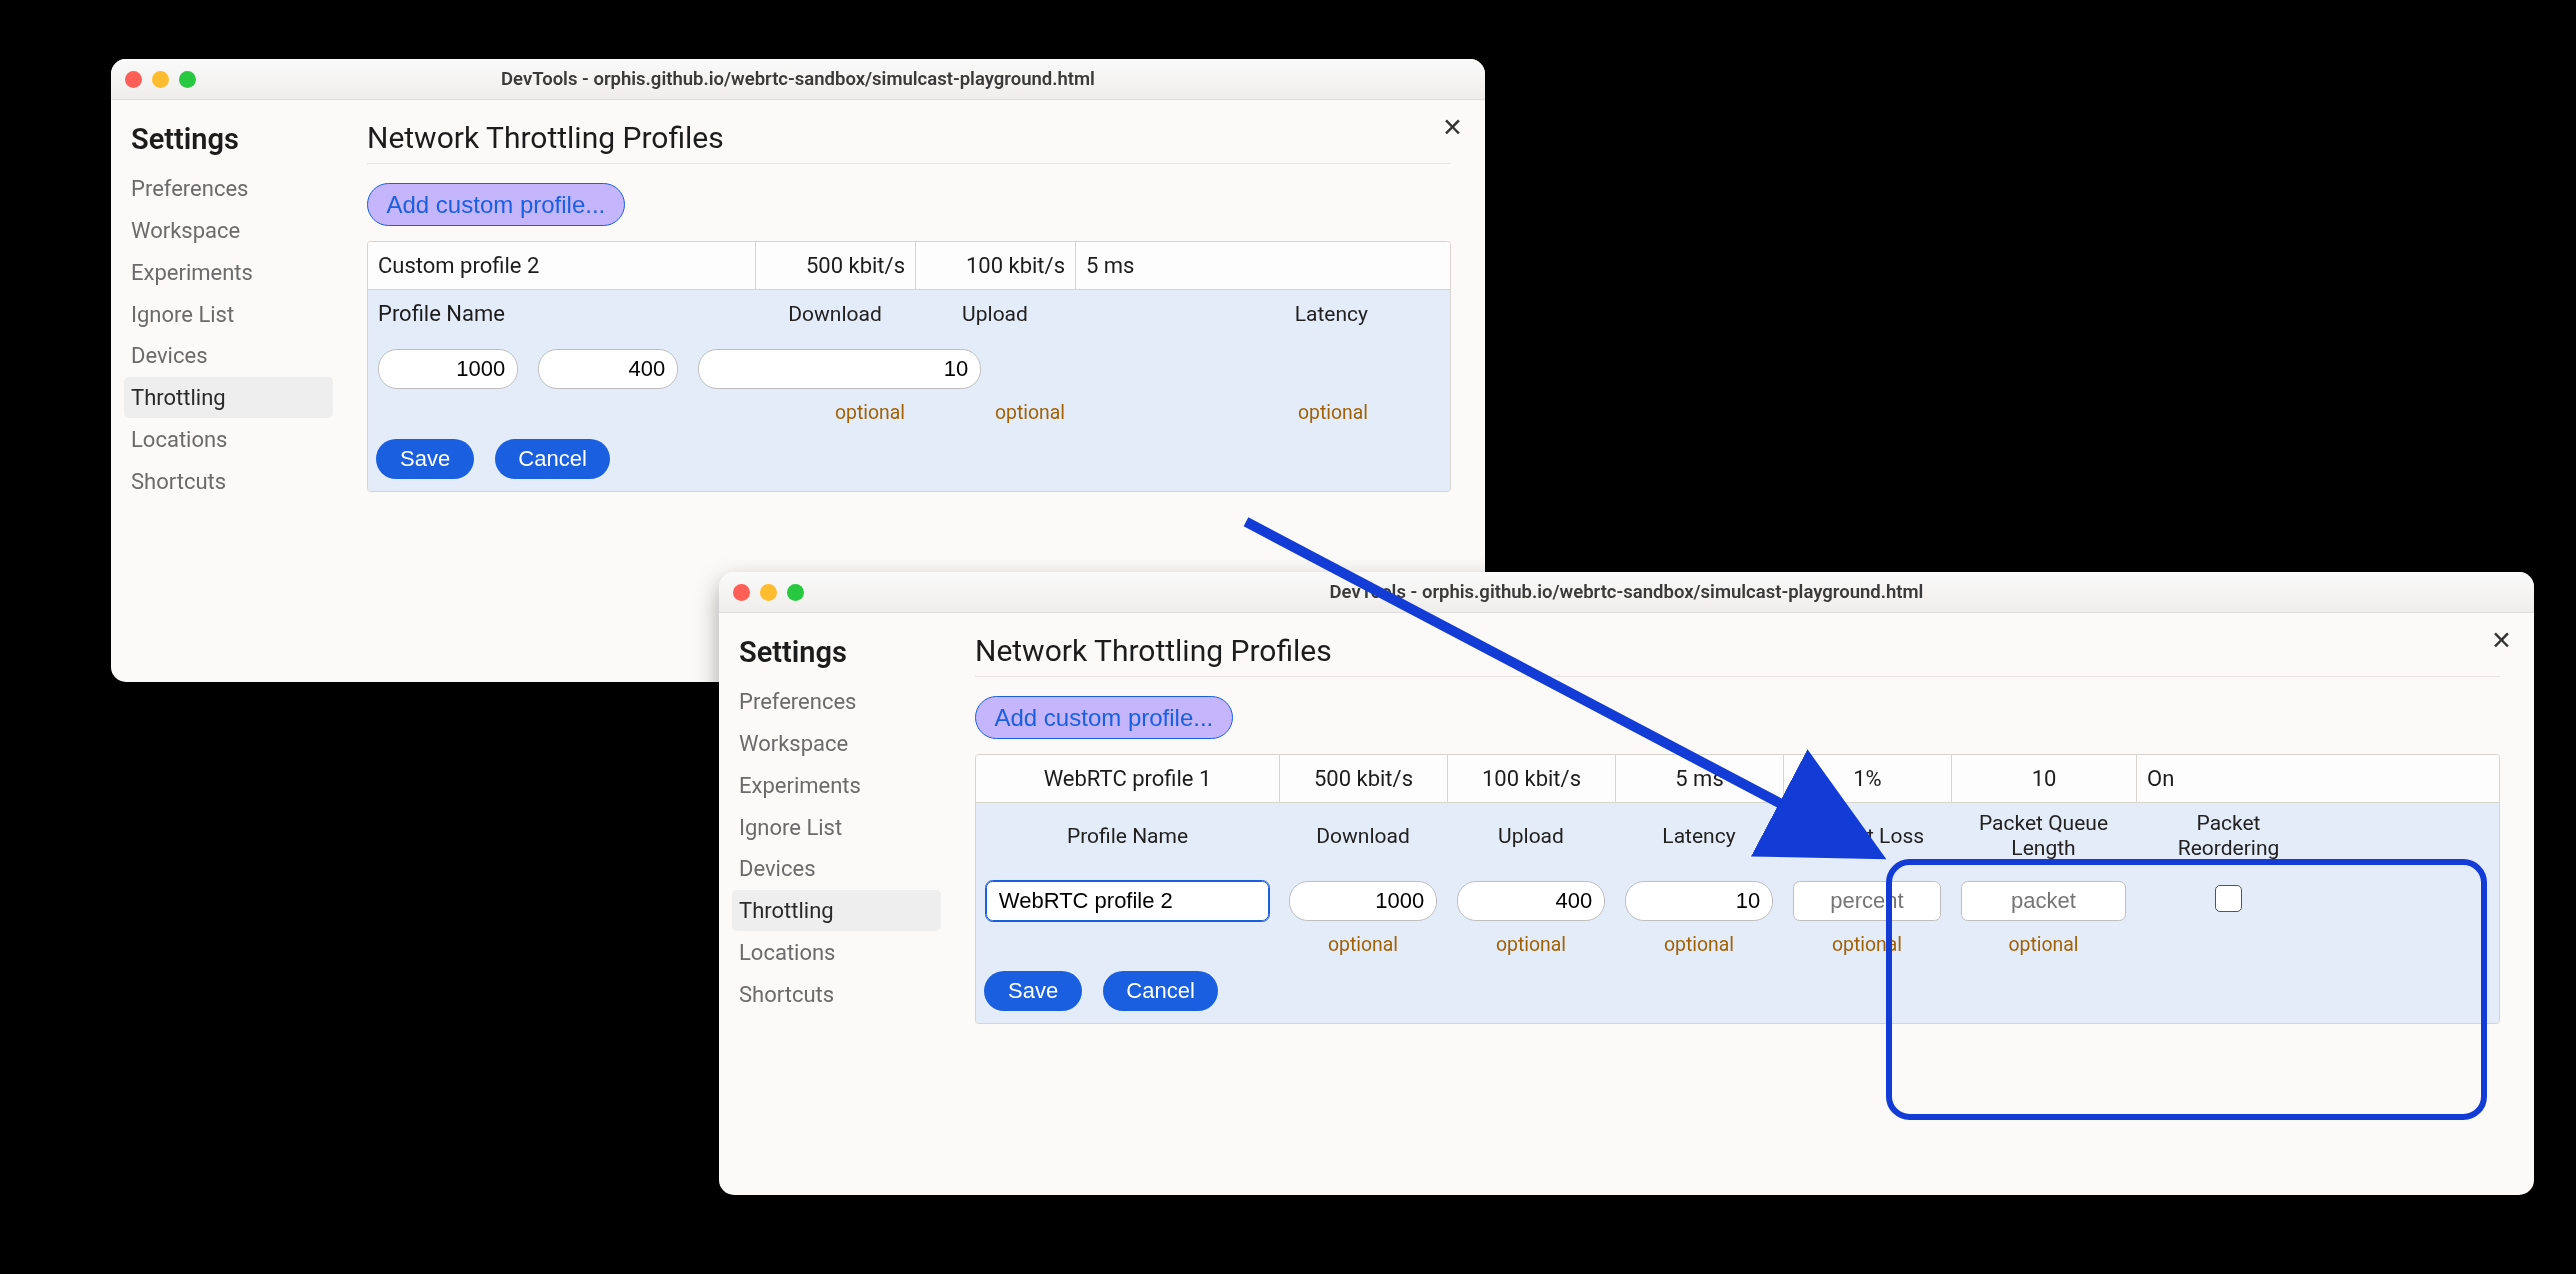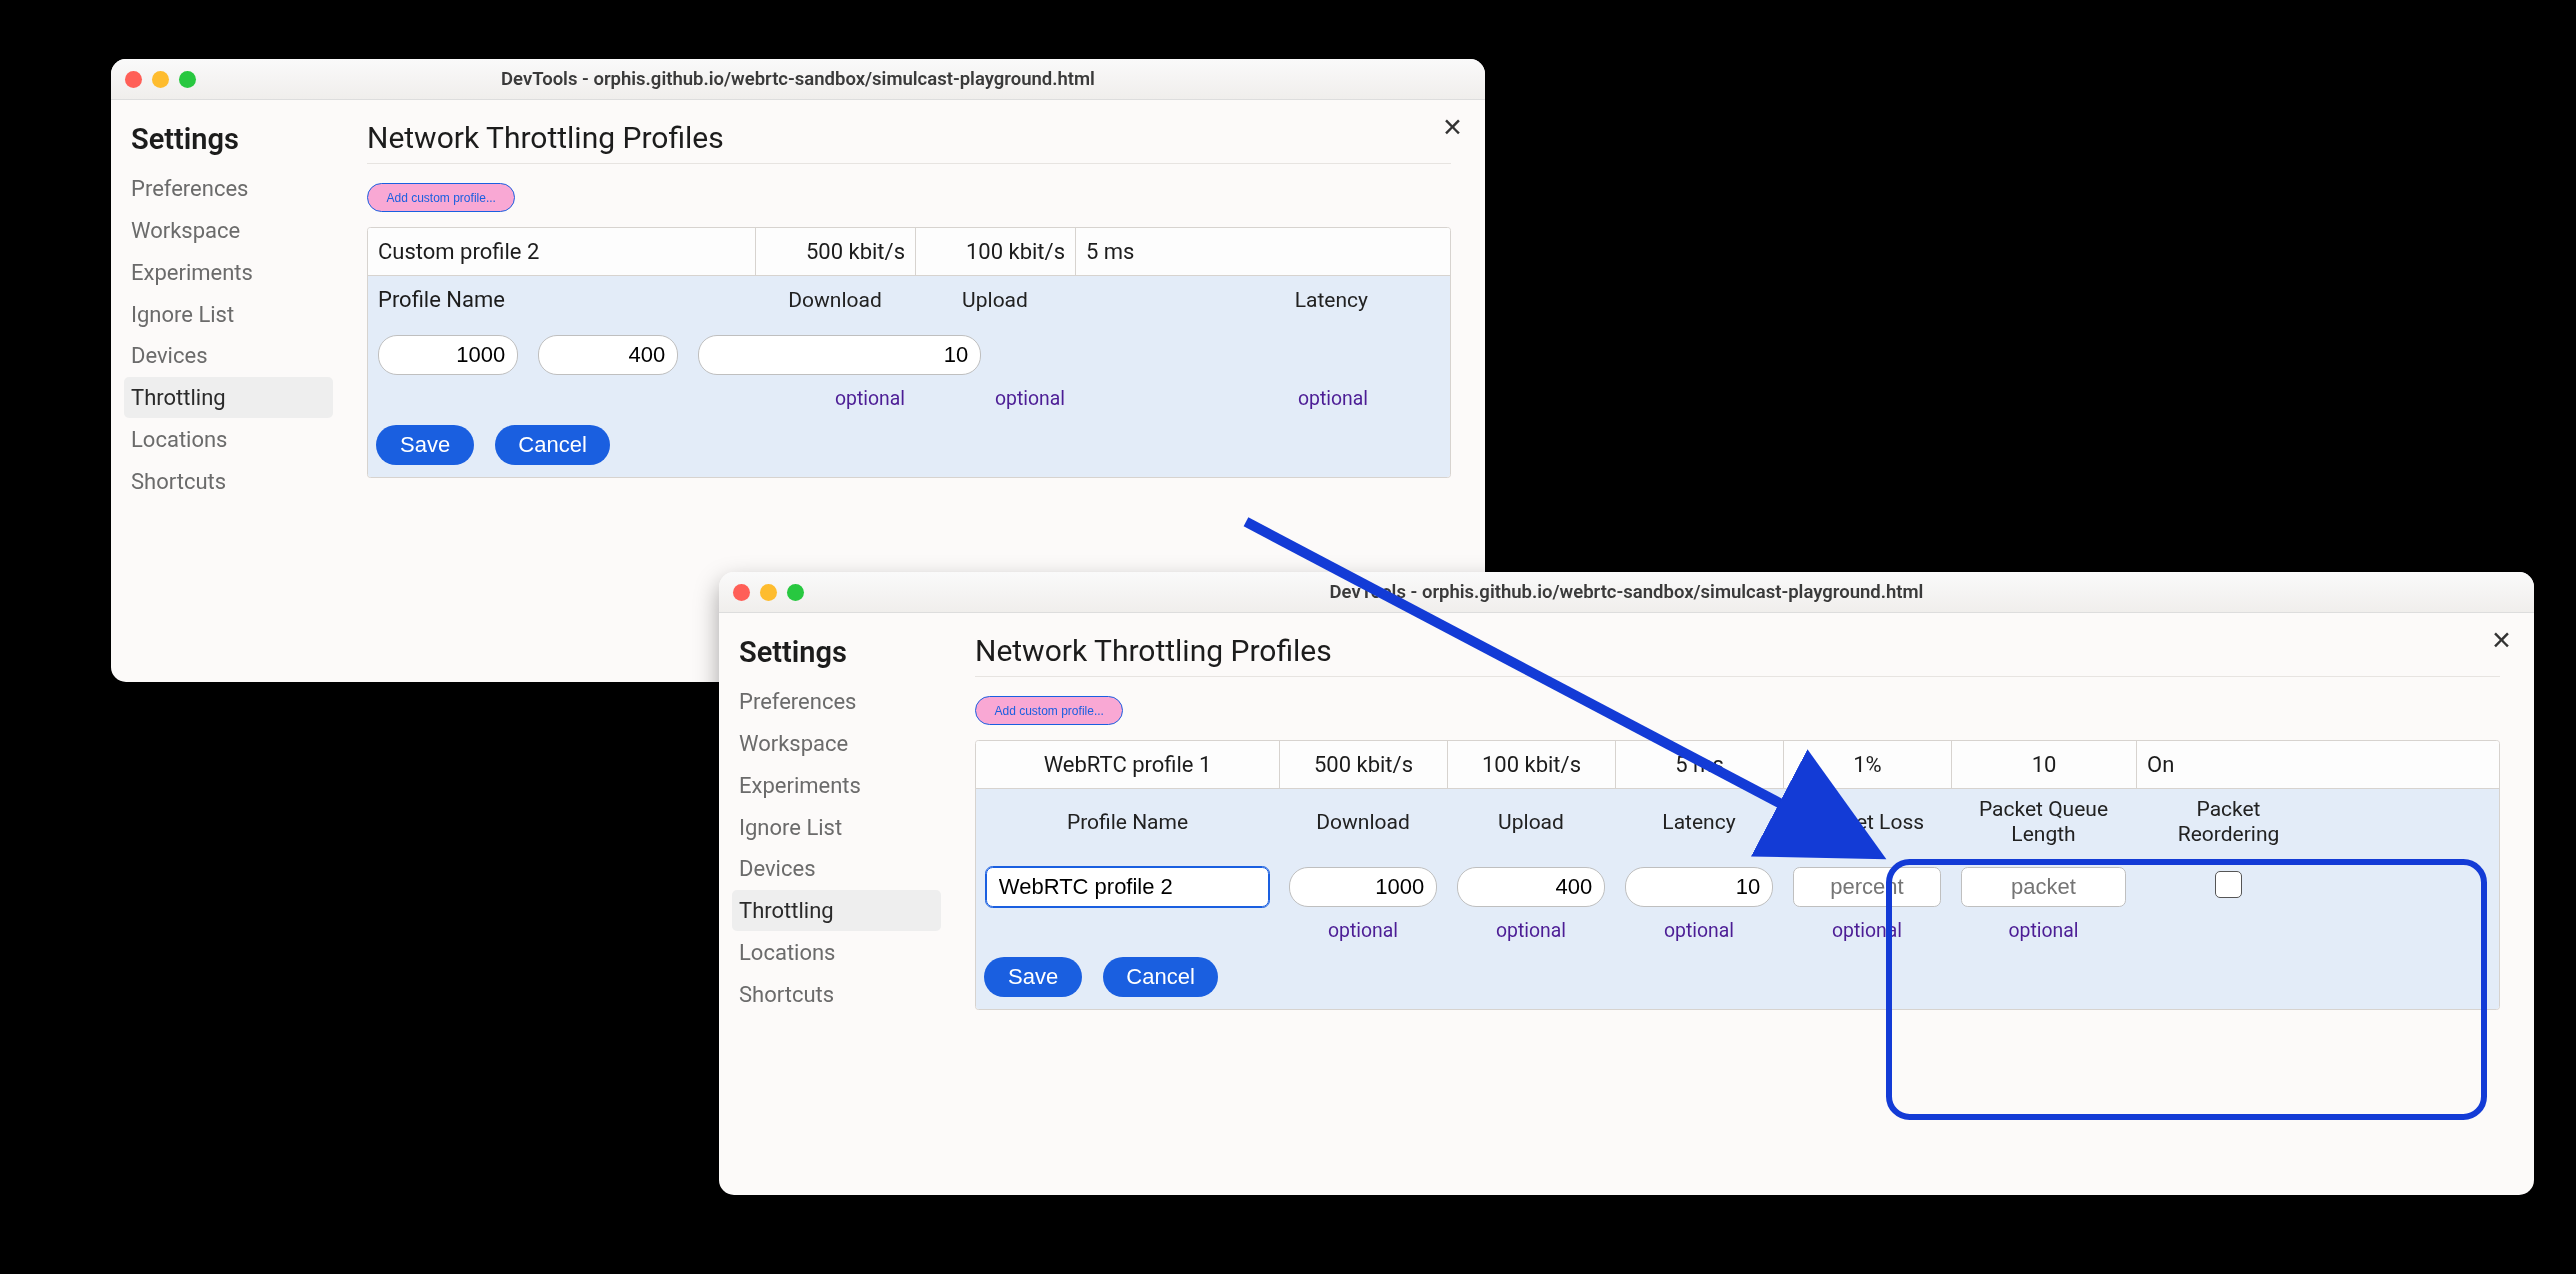--- a/index.html
+++ b/index.html
@@ -96,23 +96,23 @@
     font-size:30px;font-weight:400;
     border-bottom:1.7px solid var(--divider);
     padding-bottom:8.4px;
   }
   .add-btn{
     display:inline-block;
     margin:13.5px 0 15px 0;
     padding:6.7px 18.5px;
     border:0.8px solid var(--blue);
     color:var(--blue);
-    background:#f9a8d4;
+    background:#c4b5fd;
     border-radius:841px;
-    font-size:12px;
+    font-size:24px;
     cursor:pointer;
   }
 
   .grid{
     border:0.8px solid #d7d3cf;
     border-radius:3.4px;
     overflow:hidden;
   }
   .row{display:flex;align-items:center;}
   .row.existing{background:#fdfdfd;border-bottom:0.8px solid #d7d3cf;height:47px;}
@@ -127,21 +127,21 @@
   input.text{
     width:100%;box-sizing:border-box;
     height:40px;
     border:0.8px solid #bfbfbf;
     border-radius:6.7px;
     background:#fff;
     font-size:22px;
     padding:0 11.8px;
   }
   input.text.num{text-align:right;border-radius:19px;}
-  .hint{color:#4c1d95;font-size:19.4px;text-align:right;}
+  .hint{color:#a16207;font-size:19.4px;text-align:right;}
   .hint.center{text-align:center;}
 
   .btn{
     height:40px;
     padding:0 23.6px;
     border:none;border-radius:841px;
     background:var(--blue);
     color:#fff;font-size:22px;font-weight:500;
     cursor:pointer;
   }

